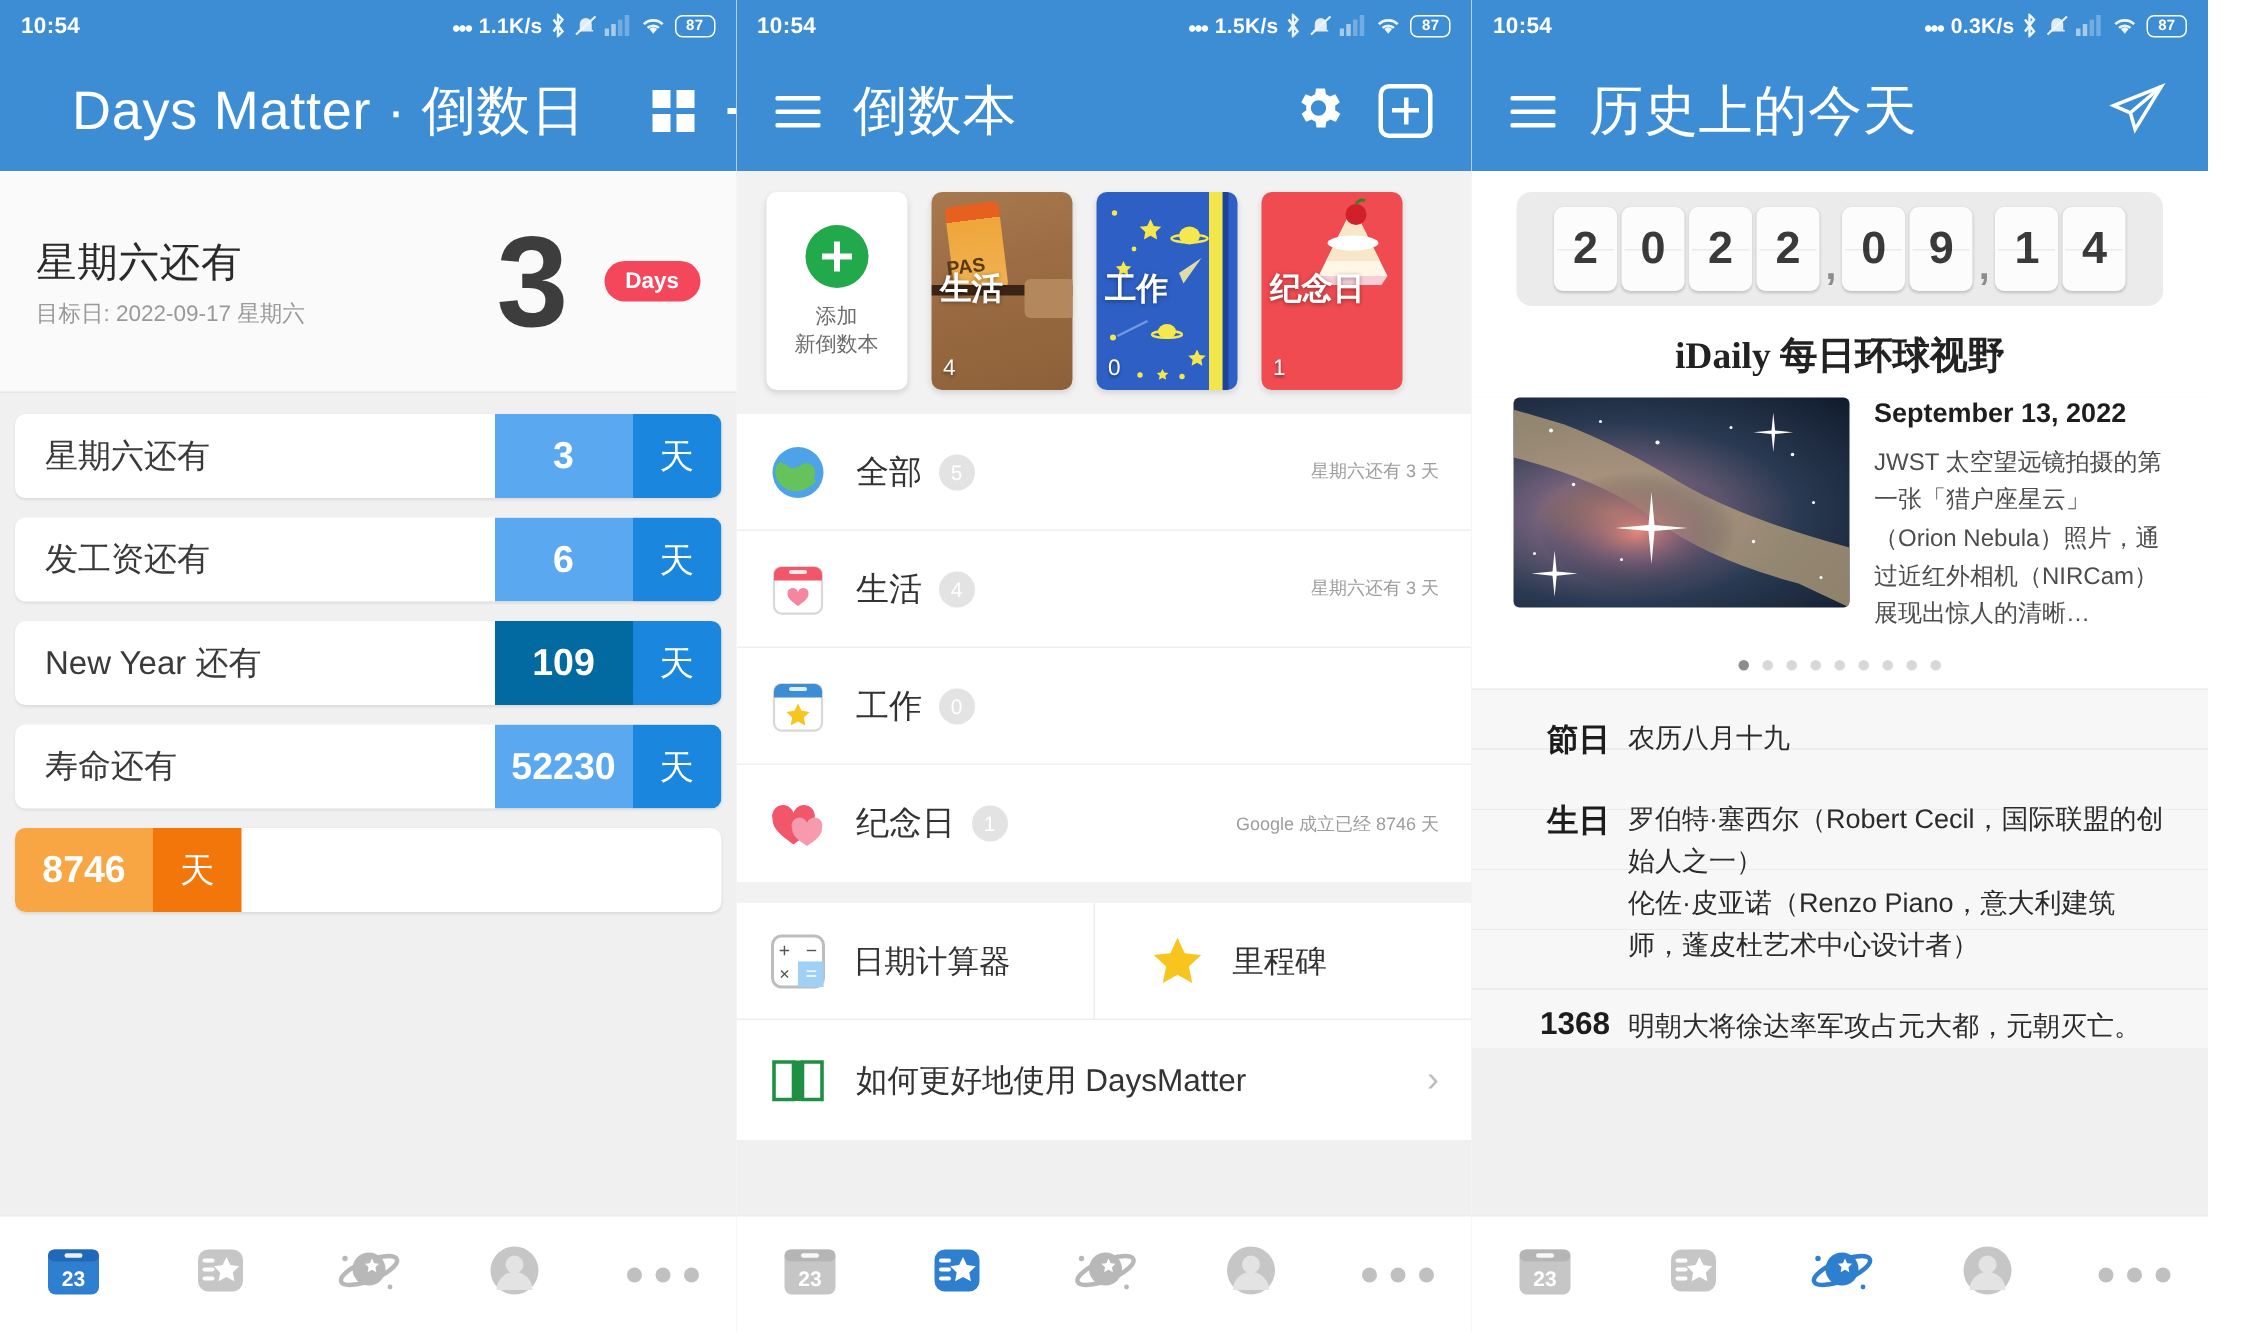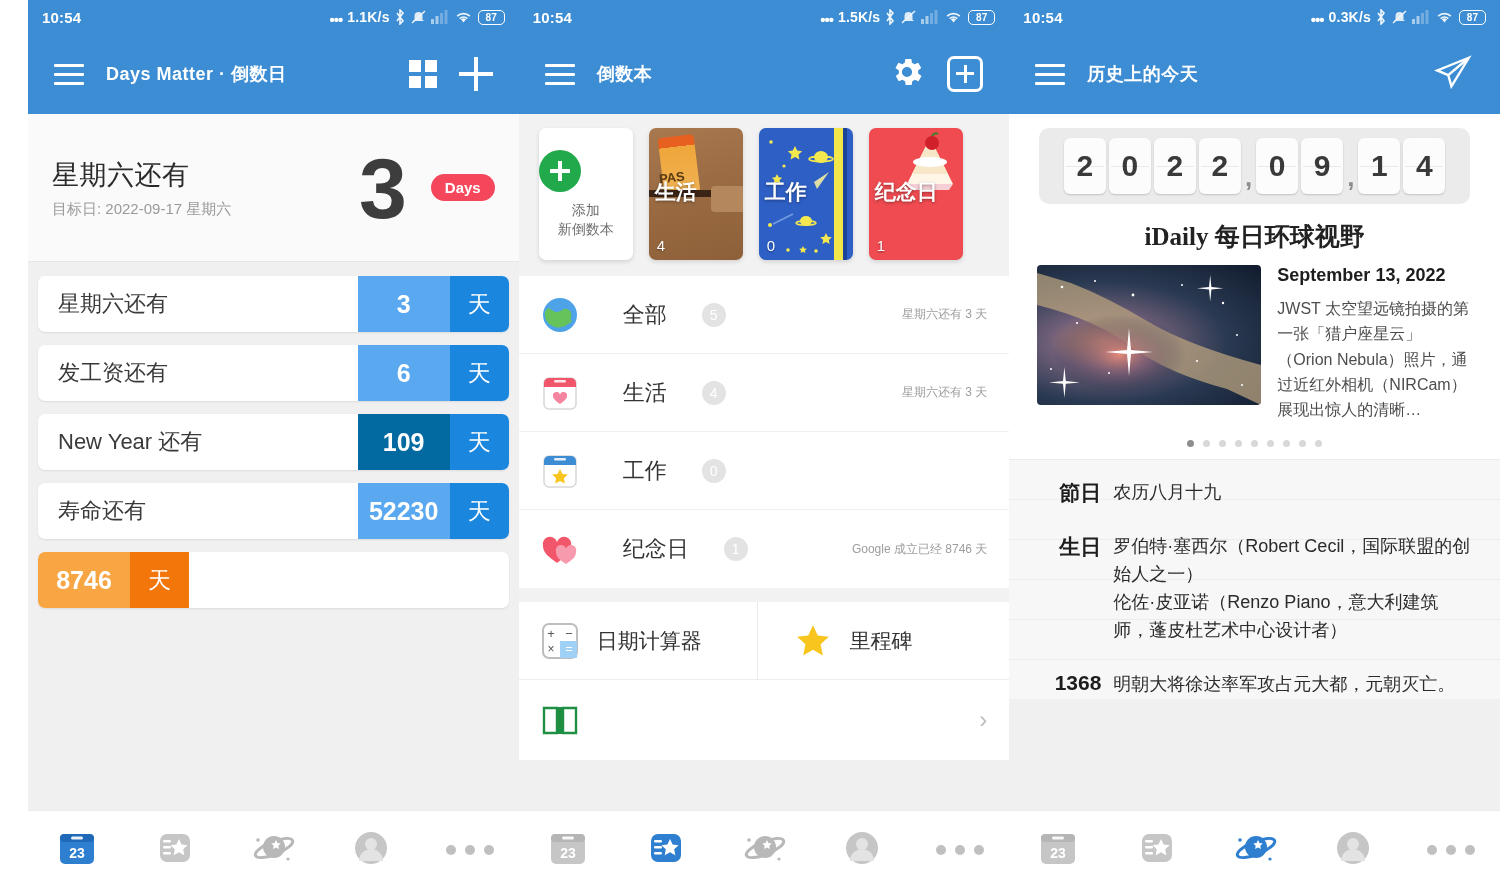--- a/index.html
+++ b/index.html
@@ -1,21 +1,21 @@
 <!DOCTYPE html>
 <html><head>
 <meta charset="utf-8">
 <style>
   * { box-sizing: border-box; margin: 0; padding: 0; }
   html, body {
     width: 1500px; height: 888px;
     font-family: "Liberation Sans", "DejaVu Sans", sans-serif;
     background: #ffffff; overflow: hidden;
   }
-  .screen { display: flex; width: 1472px; height: 888px; margin-left: 28px; }
+  .screen { display: flex; width: 1472px; height: 888px; }
   .panel { width: 500px; height: 888px; position: relative; background: #f0f0f0;
            display: flex; flex-direction: column; overflow: hidden; }
 
   
   .statusbar {
     height: 34px; background: #3c8dd4; color: #fff;
     display: flex; align-items: center; padding: 0 14px;
     font-size: 15px; font-weight: bold; letter-spacing: .2px;
   }
   .sb-time { flex: 0 0 auto; }
@@ -27,21 +27,21 @@
   .batt {
     border: 1.6px solid #fff; border-radius: 5px; padding: 0px 4px;
     font-size: 10px; font-weight: bold; line-height: 13px; min-width: 27px; text-align: center;
   }
 
   
   .appbar {
     height: 80px; background: #3c8dd4; color: #fff;
     display: flex; align-items: center; padding: 0 26px; gap: 22px;
   }
-  .appbar .title { font-size: 18px; font-weight: 700; letter-spacing: .5px; white-space: nowrap; }
+  .appbar .title { font-size: 36px; font-weight: 400; letter-spacing: .5px; white-space: nowrap; }
   .appbar .spacer { flex: 1; }
   .hamburger { width: 30px; display: flex; flex-direction: column; gap: 6px; cursor: pointer; }
   .hamburger i { display: block; height: 3px; background: #fff; border-radius: 1px; }
 
   .ic-grid { display: grid; grid-template-columns: 12px 12px; grid-template-rows: 12px 12px;
              gap: 4px; cursor: pointer; }
   .ic-grid i { background: #fff; display: block; }
   .ic-plus { position: relative; width: 34px; height: 34px; cursor: pointer; }
   .ic-plus::before, .ic-plus::after { content: ""; position: absolute; background: #fff; }
   .ic-plus::before { left: 0; top: 15px; width: 34px; height: 4px; }
@@ -73,21 +73,21 @@
               font-size: 22px; color: #3a3a3a; font-weight: 400; }
   .cd-num { width: 92px; display: flex; align-items: center; justify-content: center;
             color: #fff; font-size: 25px; font-weight: bold; }
   .cd-unit { width: 59px; display: flex; align-items: center; justify-content: center;
              color: #fff; font-size: 23px; }
 
   
   .books { background: #f2f2f2; padding: 14px 20px 16px 20px; display: flex; gap: 16px; }
   .book { width: 94px; height: 132px; border-radius: 7px; position: relative;
           overflow: hidden; box-shadow: 0 2px 4px rgba(0,0,0,.13); }
-  .book-add { background: #fff; display: flex; flex-direction: column; 
+  .book-add { background: #fff; display: flex; flex-direction: column; align-items: center;
               justify-content: center; gap: 9px; }
   .addcircle { width: 42px; height: 42px; border-radius: 50%; background: #22a94b;
                position: relative; }
   .addcircle::before, .addcircle::after { content: ""; position: absolute; background: #fff; }
   .addcircle::before { left: 11px; top: 19px; width: 20px; height: 4px; }
   .addcircle::after { top: 11px; left: 19px; width: 4px; height: 20px; }
   .book-add .t { font-size: 14px; color: #6d6d6d; line-height: 1.35; text-align: center; }
   .book .bk-name { position: absolute; left: 6px; top: 50px; font-size: 21px; color: #fff;
                    font-weight: bold; text-shadow: 0 1px 3px rgba(0,0,0,.4); }
   .book .bk-cnt { position: absolute; left: 8px; bottom: 6px; font-size: 15px; color: #fff;
@@ -101,21 +101,21 @@
   .bk-life .clip { position:absolute; right:-2px; top:58px; width:34px; height:26px; background:#b5875c; border-radius:4px;}
   .bk-work { background: #2e5fc4; }
   .bk-work .spine { position: absolute; right: 10px; top: 0; bottom: 0; width: 9px;
                     background: #f2e64a; }
   .bk-work .spine2 { position: absolute; right: 6px; top: 0; bottom: 0; width: 4px; background: #1e4499; }
   .bk-anniv { background: #ef4b50; }
   .cake { position: absolute; right: 2px; top: 4px; width: 62px; height: 60px; }
 
   .cardblock { background: #fff; margin: 0; }
   .cat-row { display: flex; align-items: center; height: 78px; padding: 0 22px;
-             border-bottom: 1px solid #f0f0f0; gap: 24px; }
+             border-bottom: 1px solid #f0f0f0; }
   .cat-row:last-child { border-bottom: none; }
   .cat-ic { width: 38px; height: 38px; margin-right: 20px; flex: 0 0 38px; }
   .cat-name { font-size: 22px; color: #333; }
   .cat-badge { margin-left: 11px; width: 24px; height: 24px; border-radius: 50%;
                background: #e3e3e3; color: #fff; font-size: 14px; display: flex;
                align-items: center; justify-content: center; }
   .cat-right { margin-left: auto; font-size: 12px; color: #9d9d9d; }
 
   .toolrow { display: flex; height: 78px; background: #fff; align-items: stretch;
              border-bottom: 1px solid #ededed; }
@@ -490,20 +490,21 @@
           <span class="tname">里程碑</span>
         </div>
       </div>
 
       <div class="helprow">
         <svg width="38" height="38" viewBox="0 0 38 38">
           <path d="M3 7h13v25H3z" fill="#fff" stroke="#1f8f43" stroke-width="2.4"></path>
           <path d="M22 7h13v25H22z" fill="#fff" stroke="#1f8f43" stroke-width="2.4"></path>
           <path d="M16 6h6v27h-6z" fill="#1f8f43"></path>
         </svg>
+        <span class="tname">如何更好地使用 DaysMatter</span>
         <span class="chev">›</span>
       </div>
     </div>
 
     <div class="bottomnav">
         <div class="navitem">
           <span><svg width="44" height="44" viewBox="0 0 44 44">
               <rect x="5" y="8" width="34" height="30" rx="5" fill="#c6c6c6"></rect>
               <rect x="5" y="8" width="34" height="8" rx="4" fill="#b5b5b5"></rect>
               <rect x="16" y="10.5" width="12" height="3" rx="1.5" fill="#fff" opacity=".9"></rect>

